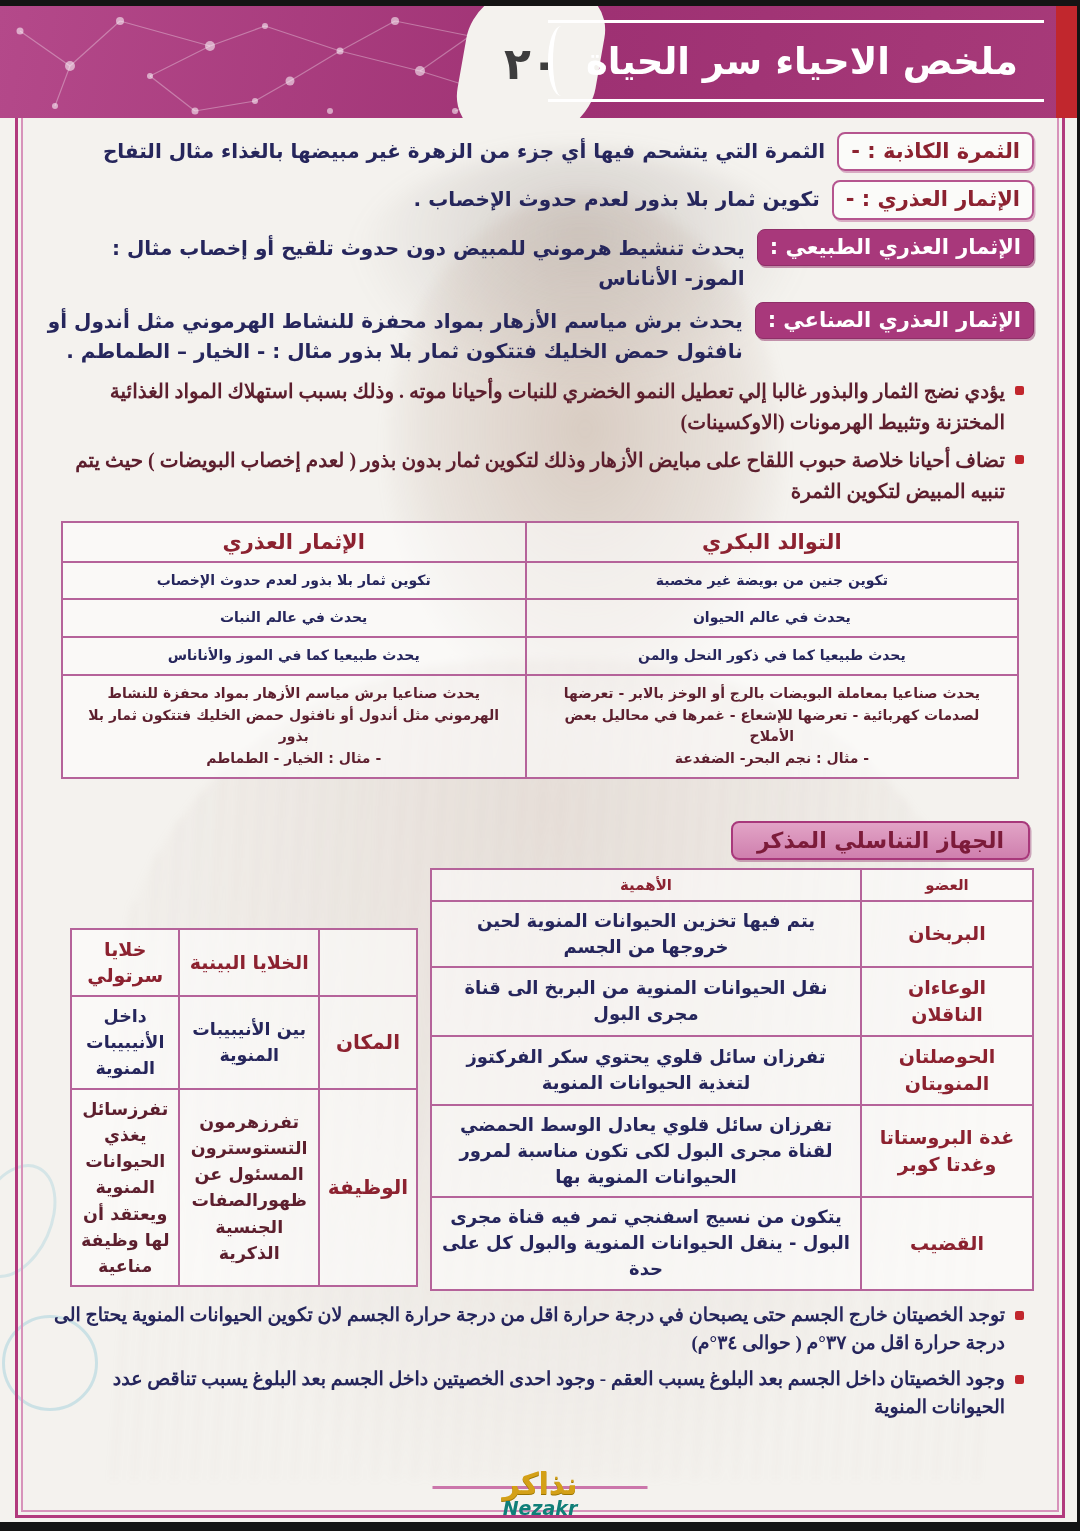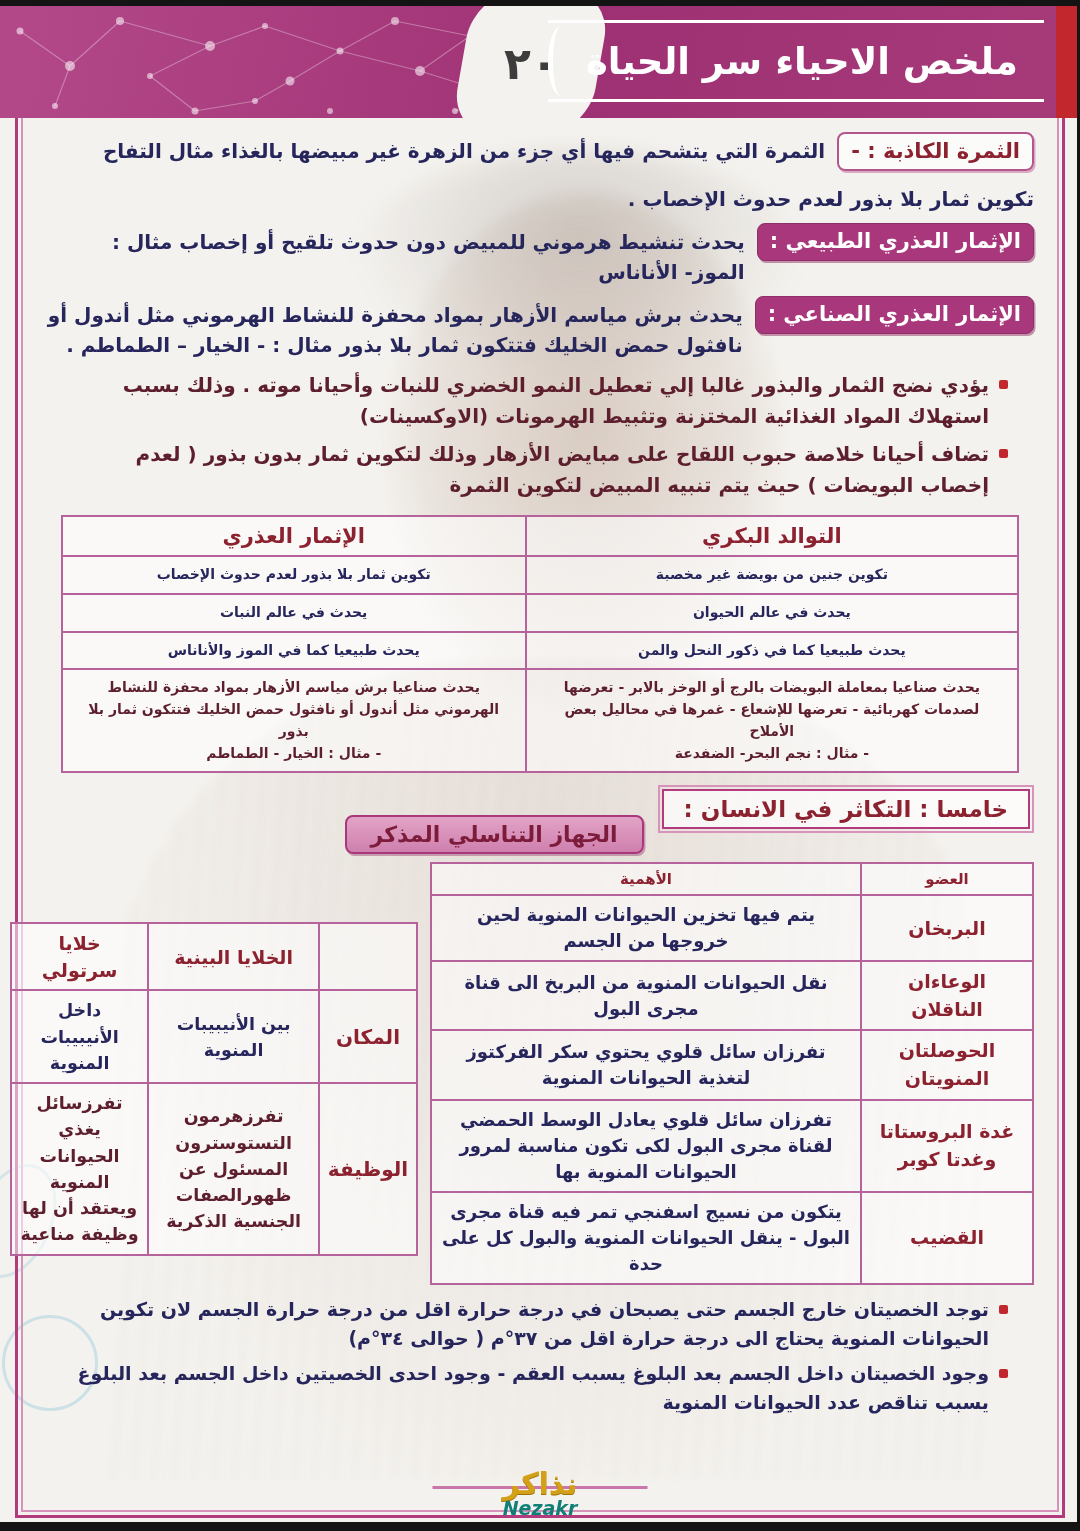--- a/index.html
+++ b/index.html
@@ -48,21 +48,21 @@
   .content { position:absolute; top:126px; right:46px; left:46px; z-index:3; }
 
   .def-row { display:flex; align-items:flex-start; gap:12px; margin:6px 0 9px; }
   .term { flex:0 0 auto; font-weight:bold; font-size:21px; padding:3px 12px; border-radius:8px; line-height:1.4; }
   .term.outline { border:2px solid #b5558f; color:#8c2230; background:rgba(255,255,255,0.65);
                   box-shadow:1.5px 2px 0 rgba(181,85,143,0.45); }
   .term.filled  { background:#a8387b; color:#ffffff; border:1.5px solid #8f2f68;
                   box-shadow:1.5px 2px 0 rgba(143,47,104,0.5); }
   .dtext { margin:4px 0 0; font-size:20px; font-weight:bold; color:#26265c; line-height:1.5; }
 
-  .notes, .fnotes { list-style:none; margin:10px 16px 0; padding:0 10px 0 0; }
+  .notes, .fnotes { list-style:none; margin:10px 0 0; padding:0 10px 0 0;font-family:Liberation Serif, serif; }
   .note { display:flex; gap:10px; margin-bottom:7px; }
   .blt { flex:0 0 auto; width:9px; height:9px; margin-top:10px; background:#c1272d; border-radius:2px; }
   .ntext { margin:0; font-size:20px; font-weight:bold; color:#5d1f2e; line-height:1.55; }
   .fnotes .ntext { color:#26265c; font-size:19px; line-height:1.5; }
 
   table { border-collapse:collapse; background:rgba(255,255,255,0.55); }
   th, td { border:2px solid #b5639a; vertical-align:middle; text-align:center; }
 
   .cmp { width:97%; margin:14px auto 0; }
   .cmp th { color:#8c2230; font-size:21px; padding:7px 12px; }
@@ -76,21 +76,21 @@
           border:2px solid #a8387b; border-radius:8px; padding:5px 24px; font-size:22px; font-weight:bold;
           color:#7c1b3a; box-shadow:1.5px 2px 0 rgba(143,47,104,0.4); }
 
   .tables-row { display:flex; gap:12px; align-items:flex-start; margin-top:2px; }
   .organ { flex:0 0 auto; width:604px; }
   .organ th { font-size:15px; color:#8c2230; padding:6px 8px; }
   .organ td { padding:6px 10px; line-height:1.45; }
   .organ td.org { width:172px; font-size:19px; color:#8c2230; font-weight:bold; }
   .organ td.imp { font-size:18px; color:#26265c; font-weight:bold; }
 
-  .cells { flex:0 0 auto; width:408px; margin-top:60px; }
+  .cells { flex:0 0 auto; width:348px; margin-top:60px; }
   .cells th { color:#8c2230; font-size:19px; padding:6px 6px; line-height:1.4; }
   .cells th.rowlabel { width:98px; font-size:20px; }
   .cells td { font-size:17.5px; font-weight:bold; padding:6px 7px; line-height:1.5; }
   .cells td.loc  { color:#26265c; }
   .cells td.func { color:#5d1f2e; }
 
   
   .wm { position:absolute; left:50%; bottom:12px; transform:translateX(-50%); z-index:6;
         display:flex; flex-direction:column; align-items:center; line-height:1.05; }
   .wm-line { position:absolute; top:18px; left:-70px; right:-70px; height:3px; background:rgba(192,86,154,0.8); }
@@ -168,20 +168,21 @@
   </header>
 
   <main class="content">
 
     <div class="def-row">
       <span class="term outline">الثمرة الكاذبة : -</span>
       <p class="dtext">الثمرة التي يتشحم فيها أي جزء من الزهرة غير مبيضها بالغذاء مثال التفاح</p>
     </div>
 
     <div class="def-row">
+      <span class="term outline">الإثمار العذري : -</span>
       <p class="dtext">تكوين ثمار بلا بذور لعدم حدوث الإخصاب .</p>
     </div>
 
     <div class="def-row">
       <span class="term filled">الإثمار العذري الطبيعي :</span>
       <p class="dtext">يحدث تنشيط هرموني للمبيض دون حدوث تلقيح أو إخصاب مثال : الموز- الأناناس</p>
     </div>
 
     <div class="def-row">
       <span class="term filled">الإثمار العذري الصناعي :</span>
@@ -220,21 +221,20 @@
       <tr class="last">
         <td>يحدث صناعيا بمعاملة البويضات بالرج أو الوخز بالابر - تعرضها لصدمات كهربائية - تعرضها للإشعاع - غمرها في محاليل بعض الأملاح
 - مثال : نجم البحر- الضفدعة</td>
         <td>يحدث صناعيا برش مياسم الأزهار بمواد محفزة للنشاط الهرموني مثل أندول أو نافثول حمض الخليك فتتكون ثمار بلا بذور
 - مثال : الخيار - الطماطم</td>
       </tr>
     </tbody>
       </table>
 
     <div class="section-row">
-      <div class="fifth">خامسا : التكاثر في الانسان :</div>
       <div class="male">الجهاز التناسلي المذكر</div>
     </div>
 
     <div class="tables-row">
 
       <table class="organ">
         <tbody>
             <tr>
           <th>العضو</th>
           <th>الأهمية</th>

